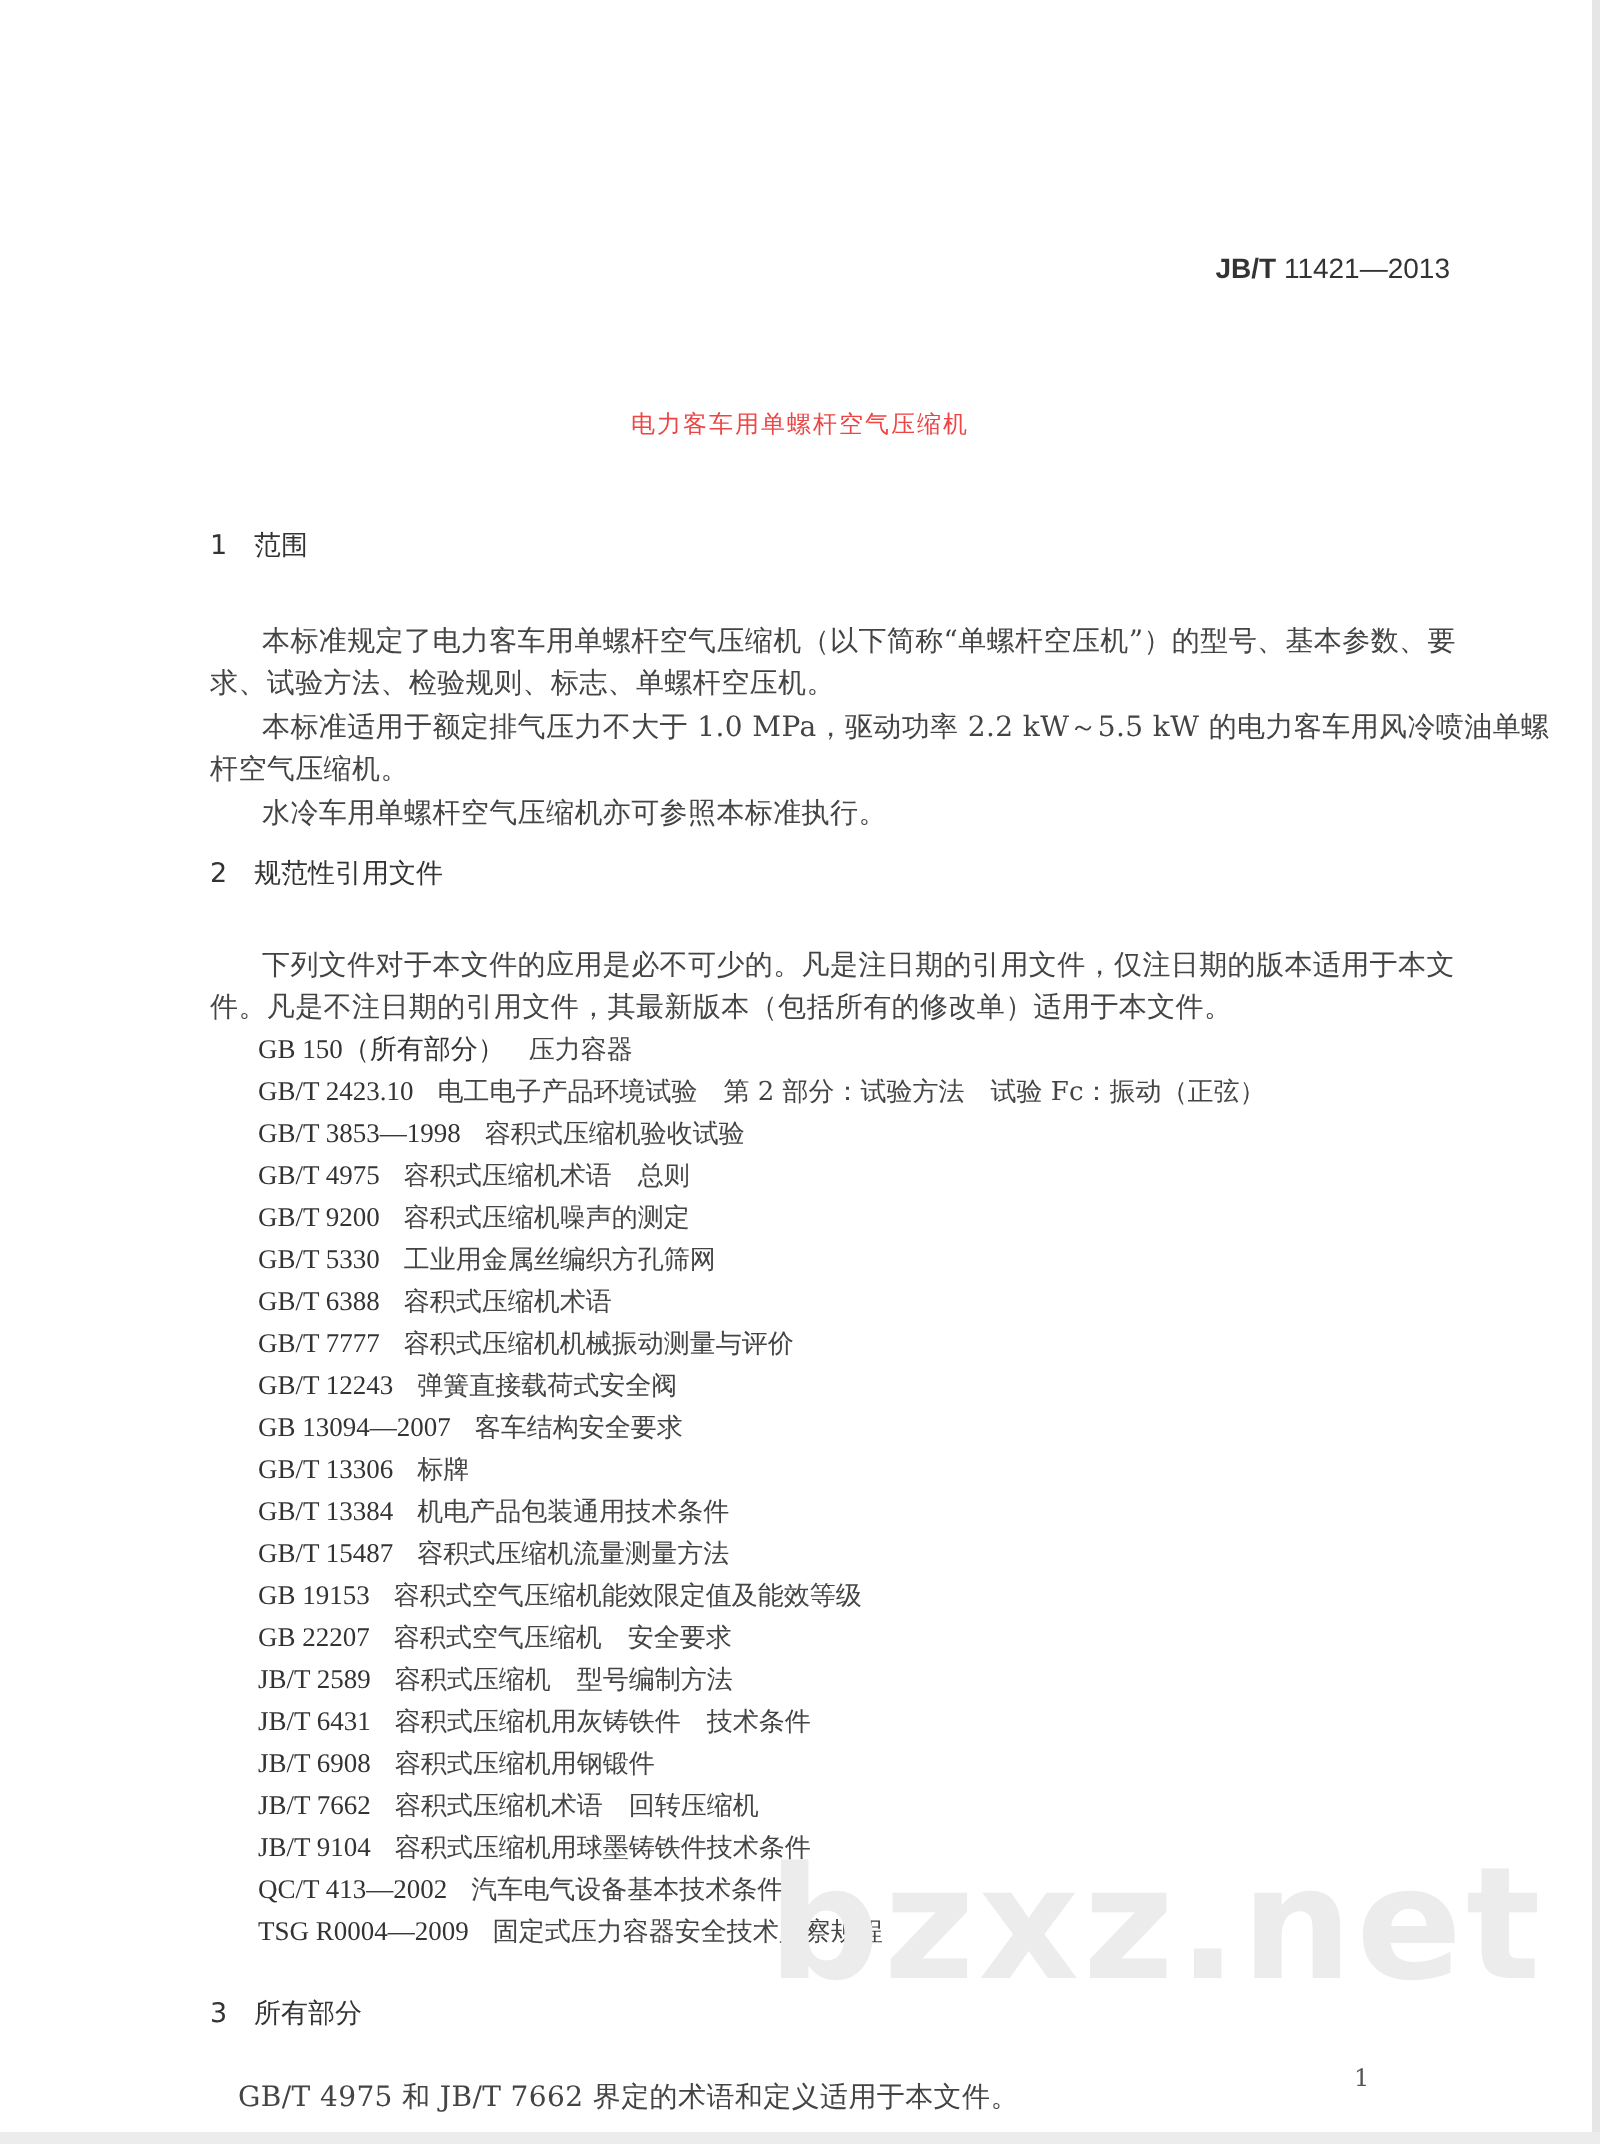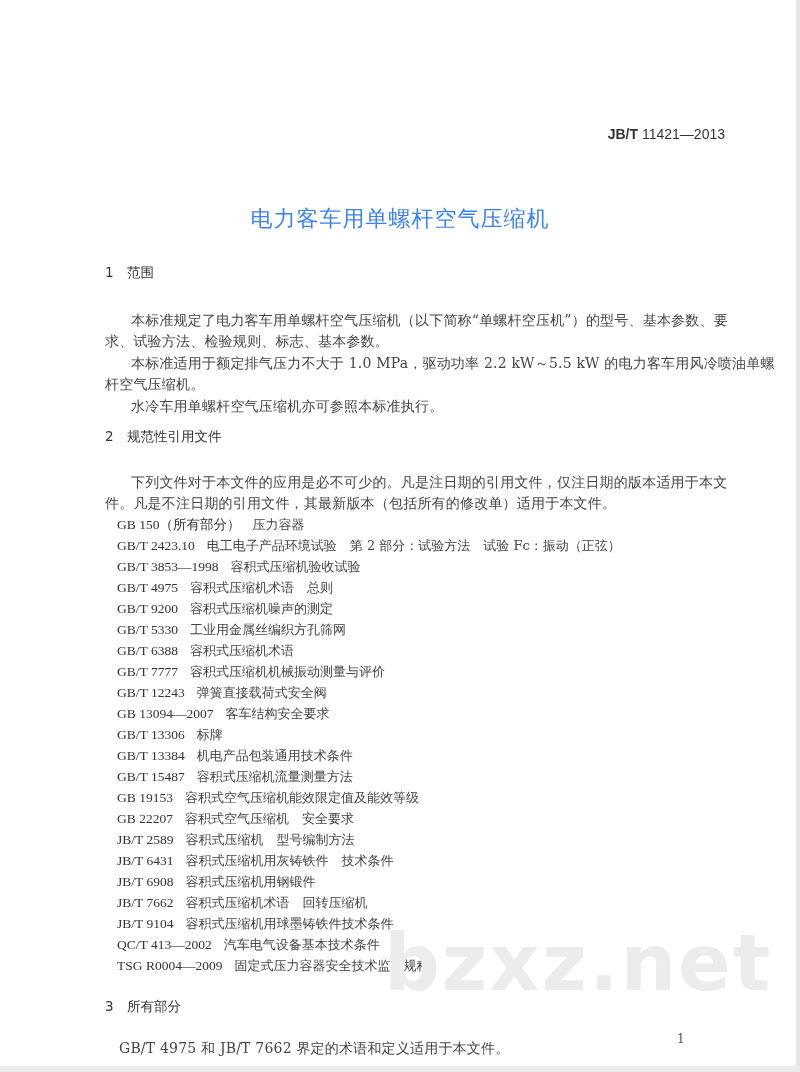--- a/index.html
+++ b/index.html
@@ -20,32 +20,32 @@
   .abs { position: absolute; white-space: nowrap; }
   .std-code {
     left: 0; width: 697px; text-align: right; top: 126px;
     font-family: "Liberation Sans", sans-serif; font-size: 14px; font-weight: bold;
     color: #333;
     padding-left: 28px;
   }
   .std-code .num { font-weight: normal; }
   .doc-title {
     left: 0; width: 800px; text-align: center; top: 204px;
-    font-family: "DejaVu Sans", sans-serif; font-size: 22px; color: #3b82f6;
+    font-family: "DejaVu Sans", sans-serif; font-size: 12px; color: #ef4444;
     letter-spacing: 1px;
   }
   .section-heading {
     left: 105px; font-family: "DejaVu Sans", sans-serif; font-size: 13.5px; color: #333;
   }
   .section-heading .sec-num { display: inline-block; width: 22px; }
   .body-line {
     font-size: 14px; color: #444; letter-spacing: 0.2px;
   }
   .ref-line { left: 117px; font-size: 13px; color: #444; }
-  .ref-line .code { font-family: "Liberation Serif", serif; font-size: 13.5px; color: #333; }
+  .ref-line .code { font-family: "Liberation Serif", serif; font-size: 13.5px; color: #333; margin-left: 12px; }
   .ref-line .gap { display: inline-block; width: 12px; }
   .watermark {
     left: 384px; top: 918px;
     font-family: "DejaVu Sans", sans-serif; font-weight: bold; font-size: 78px;
     color: #ececec; letter-spacing: 2px;
   }
   .page-number {
     left: 677px; top: 1032px; font-size: 12px; color: #555;
   }
 </style>
@@ -59,21 +59,21 @@
   <span>JB/T</span>
   <span class="num">11421—2013</span>
 </div>
 
 <div class="abs doc-title">电力客车用单螺杆空气压缩机</div>
 
 <div class="abs section-heading" style="top:264px;">
   <span class="sec-num">1</span><span>范围</span>
 </div>
 <div class="abs body-line" style="left:131px; top:312px;">本标准规定了电力客车用单螺杆空气压缩机（以下简称“单螺杆空压机”）的型号、基本参数、要</div>
-<div class="abs body-line" style="left:105px; top:333px;">求、试验方法、检验规则、标志、基本参数。</div>
+<div class="abs body-line" style="left:105px; top:333px;">求、试验方法、检验规则、标志、单螺杆空压机。</div>
 <div class="abs body-line" style="left:131px; top:355px;">本标准适用于额定排气压力不大于 1.0 MPa，驱动功率 2.2 kW～5.5 kW 的电力客车用风冷喷油单螺</div>
 <div class="abs body-line" style="left:105px; top:376px;">杆空气压缩机。</div>
 <div class="abs body-line" style="left:131px; top:398px;">水冷车用单螺杆空气压缩机亦可参照本标准执行。</div>
 
 <div class="abs section-heading" style="top:428px;">
   <span class="sec-num">2</span><span>规范性引用文件</span>
 </div>
 <div class="abs body-line" style="left:131px; top:474px;">下列文件对于本文件的应用是必不可少的。凡是注日期的引用文件，仅注日期的版本适用于本文</div>
 <div class="abs body-line" style="left:105px; top:495px;">件。凡是不注日期的引用文件，其最新版本（包括所有的修改单）适用于本文件。</div>
 

